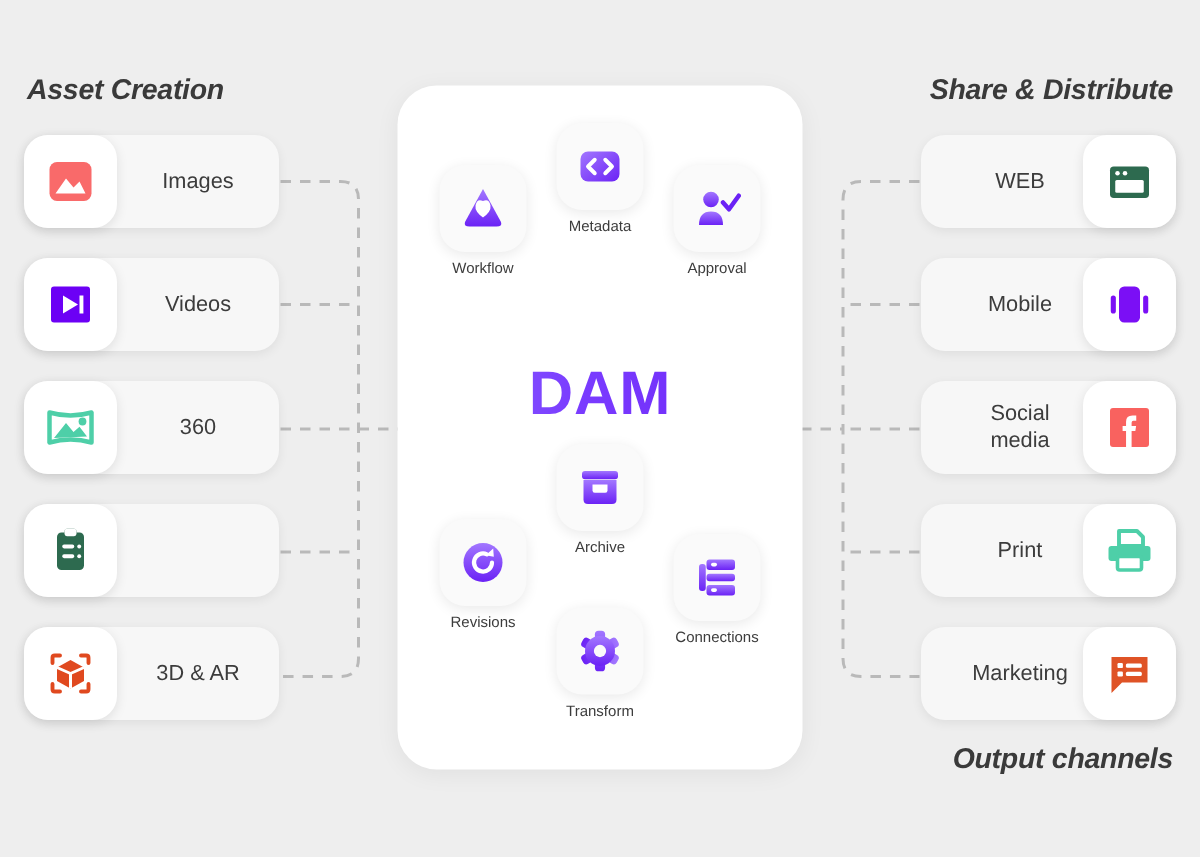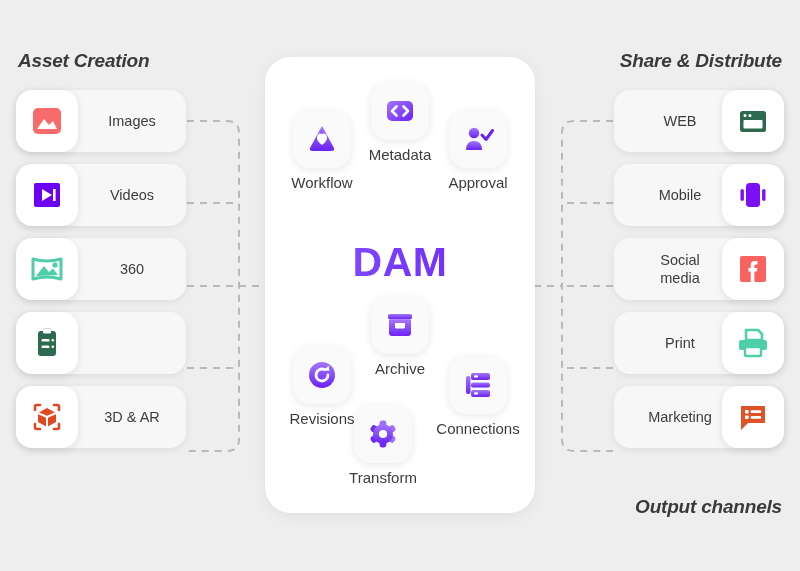--- a/index.html
+++ b/index.html
@@ -36,21 +36,21 @@
   #hd-share-distribute { right: 18px; top: 50px; }
   #hd-output-channels  { right: 18px; top: 496px; }
 
   
   .side-col {
     position: absolute;
     width: 170px;
     top: 90px;
     display: flex;
     flex-direction: column;
-    gap: 12px;
+    gap: 20px;
   }
   #col-input  { left: 16px; }
   #col-output { right: 16px; }
 
   .chan-card {
     position: relative;
     height: 62px;
     border-radius: 16px;
     background: #f7f7f7;
     box-shadow: 0 2px 7px rgba(0,0,0,0.07);
@@ -125,30 +125,30 @@
     height: 58px;
     border-radius: 17px;
     background: #fafafa;
     box-shadow: 0 2px 9px rgba(0,0,0,0.09);
     display: flex;
     align-items: center;
     justify-content: center;
   }
   .feat-label {
     margin-top: 6px;
-    font-size: 15px;
+    font-size: 10px;
     color: #3c3c3c;
     white-space: nowrap;
   }
   #feat-workflow    { left: 14px;  top: 53px; }
   #feat-metadata    { left: 92px;  top: 25px; }
   #feat-approval    { left: 170px; top: 53px; }
   #feat-revisions   { left: 14px;  top: 289px; }
   #feat-archive     { left: 92px;  top: 239px; }
-  #feat-transform   { left: 75px;  top: 348px; }
+  #feat-transform   { left: 92px;  top: 348px; }
   #feat-connections { left: 170px; top: 299px; }
 
   
   #connectors {
     position: absolute;
     inset: 0;
     pointer-events: none;
   }
 
   svg .dash {

